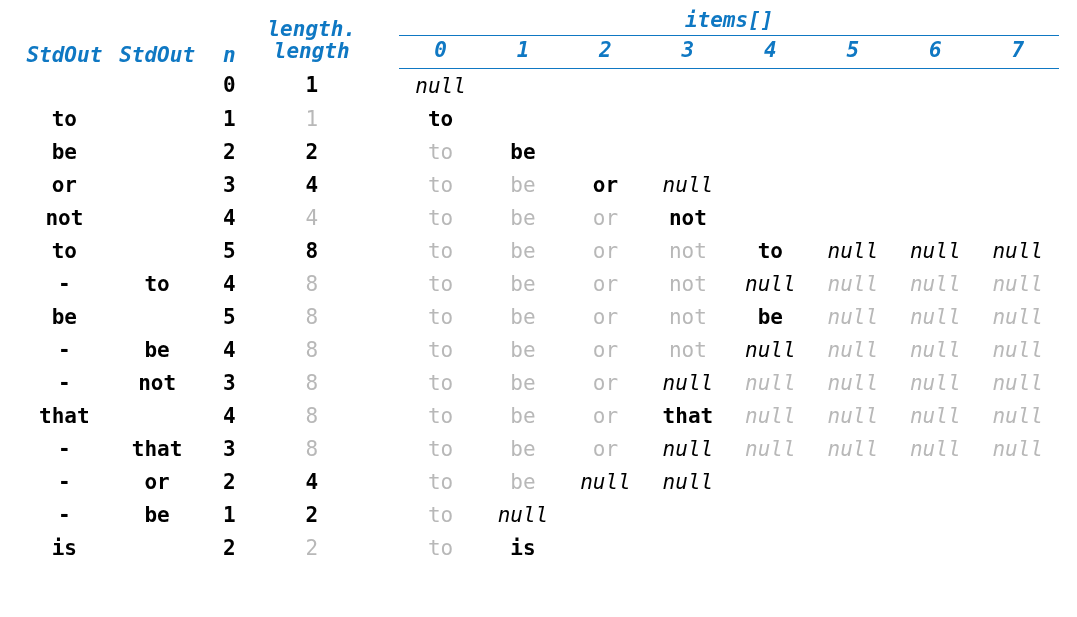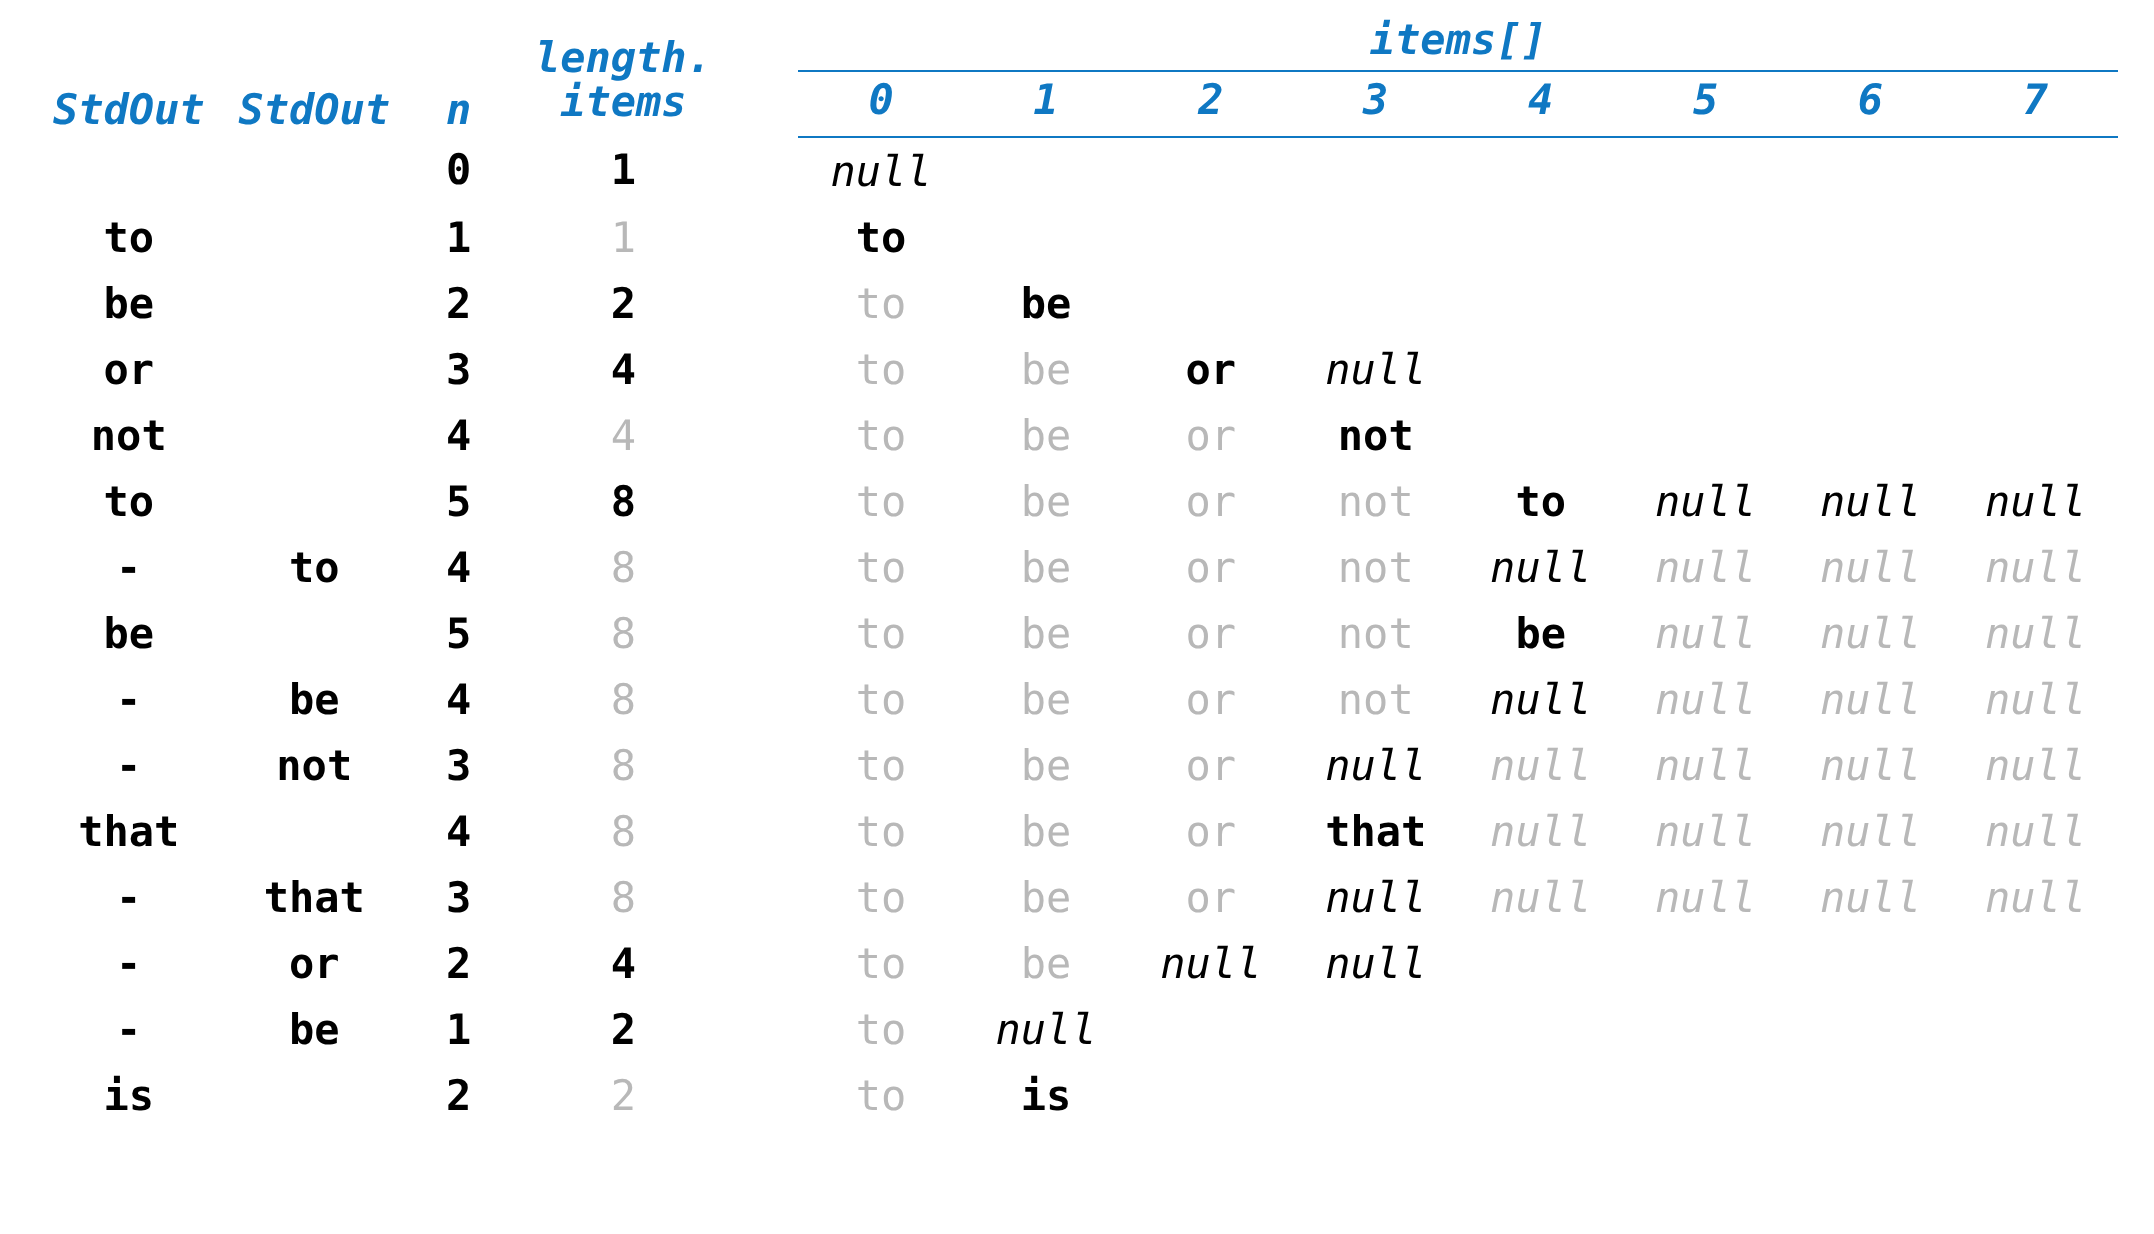--- a/index.html
+++ b/index.html
@@ -81,21 +81,21 @@
         <col class="c-item">
         <col class="c-item">
   </colgroup>
   <thead>
     <tr>
       <th rowspan="2">StdOut</th>
       <th rowspan="2">StdOut</th>
       <th rowspan="2">n</th>
       <th rowspan="2" class="items-length">
         <span>length.</span><br>
-        <span>items</span>
+        <span>length</span>
       </th>
       <th rowspan="2" class="gap"></th>
       <th colspan="8" class="spanner">items[]</th>
     </tr>
     <tr class="index-row">
       <th>0</th>
       <th>1</th>
       <th>2</th>
       <th>3</th>
       <th>4</th>

